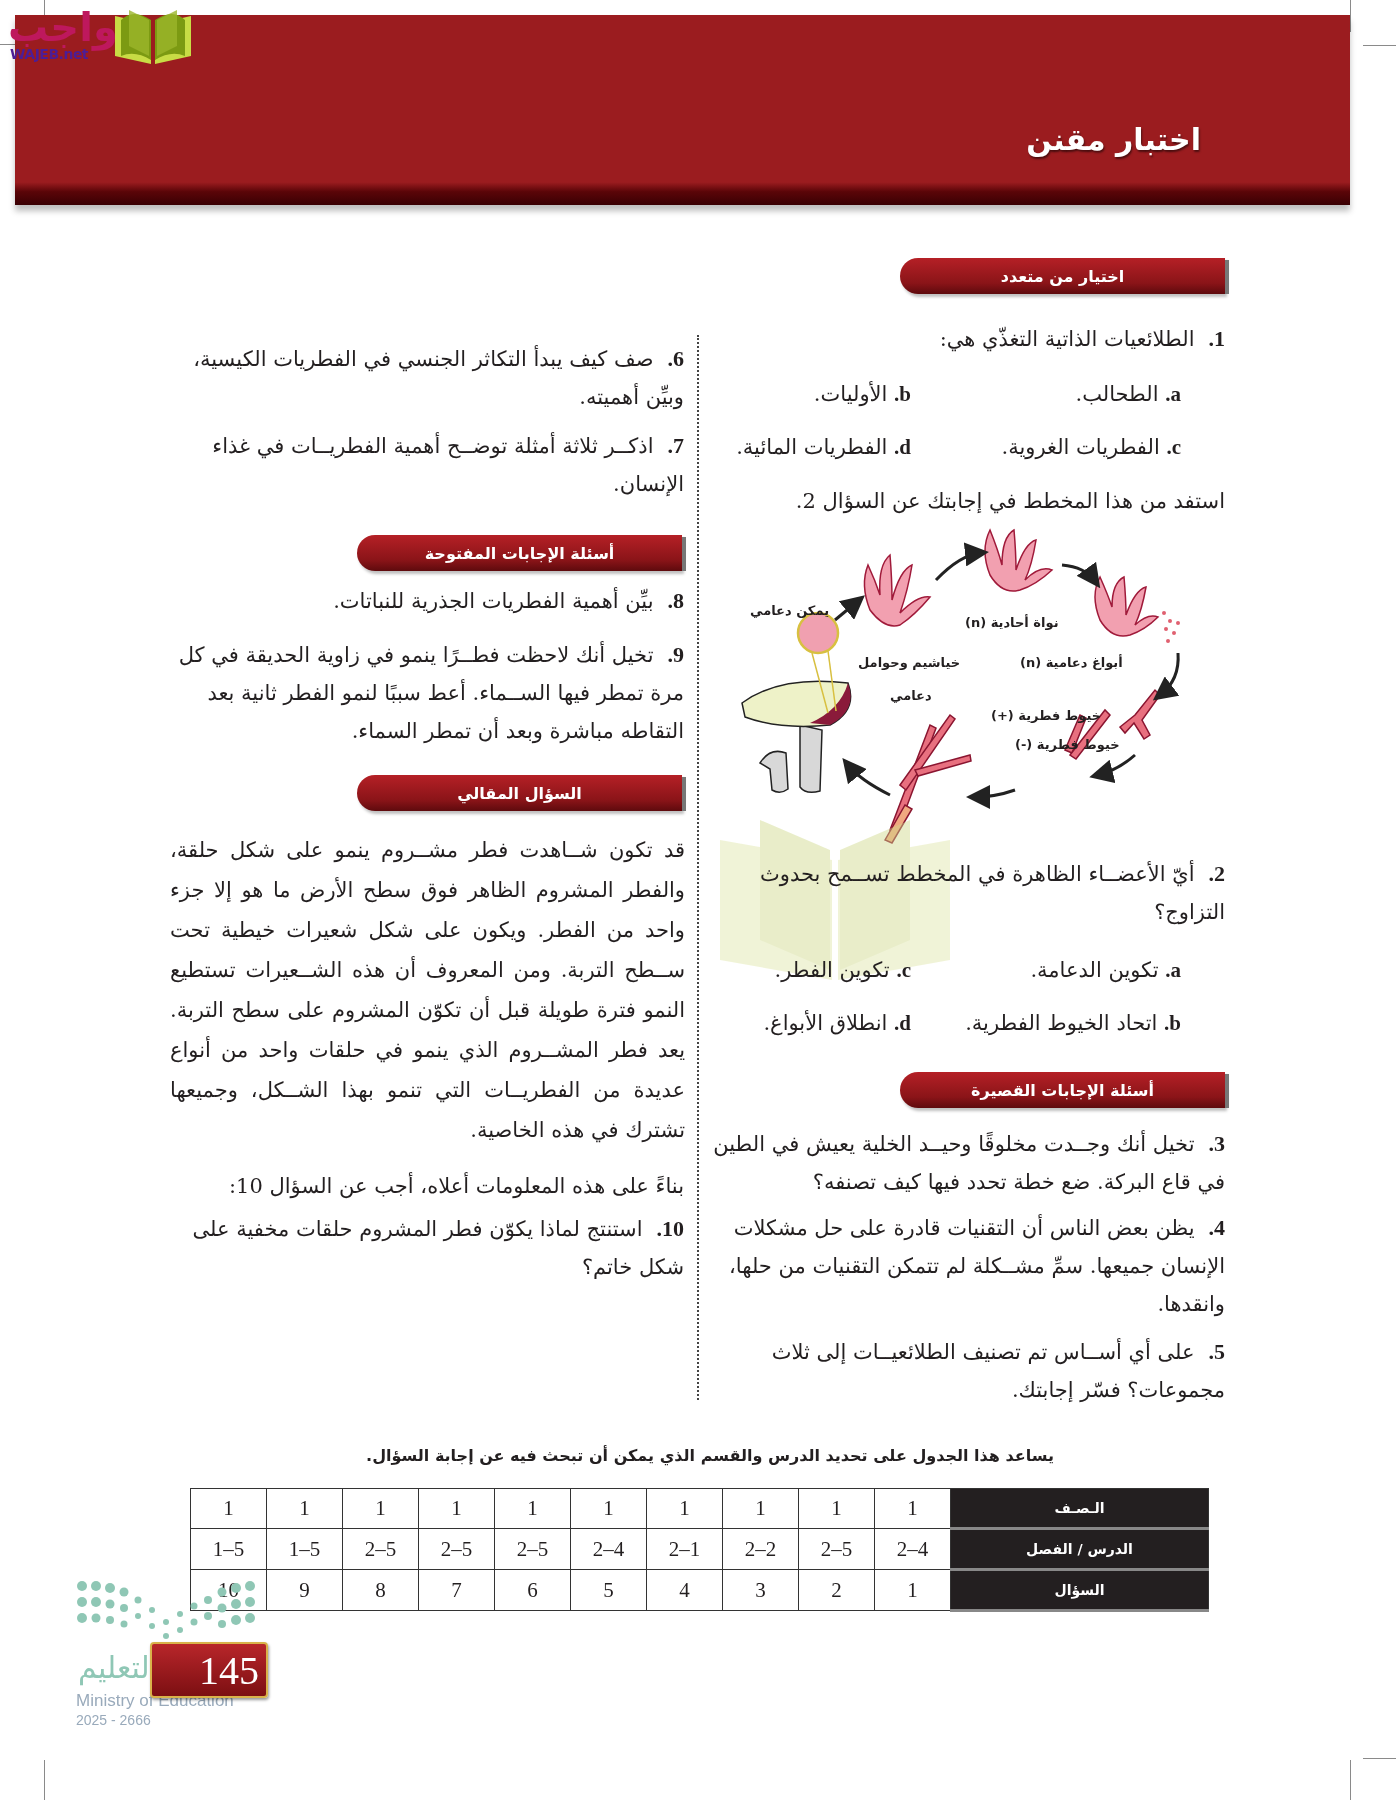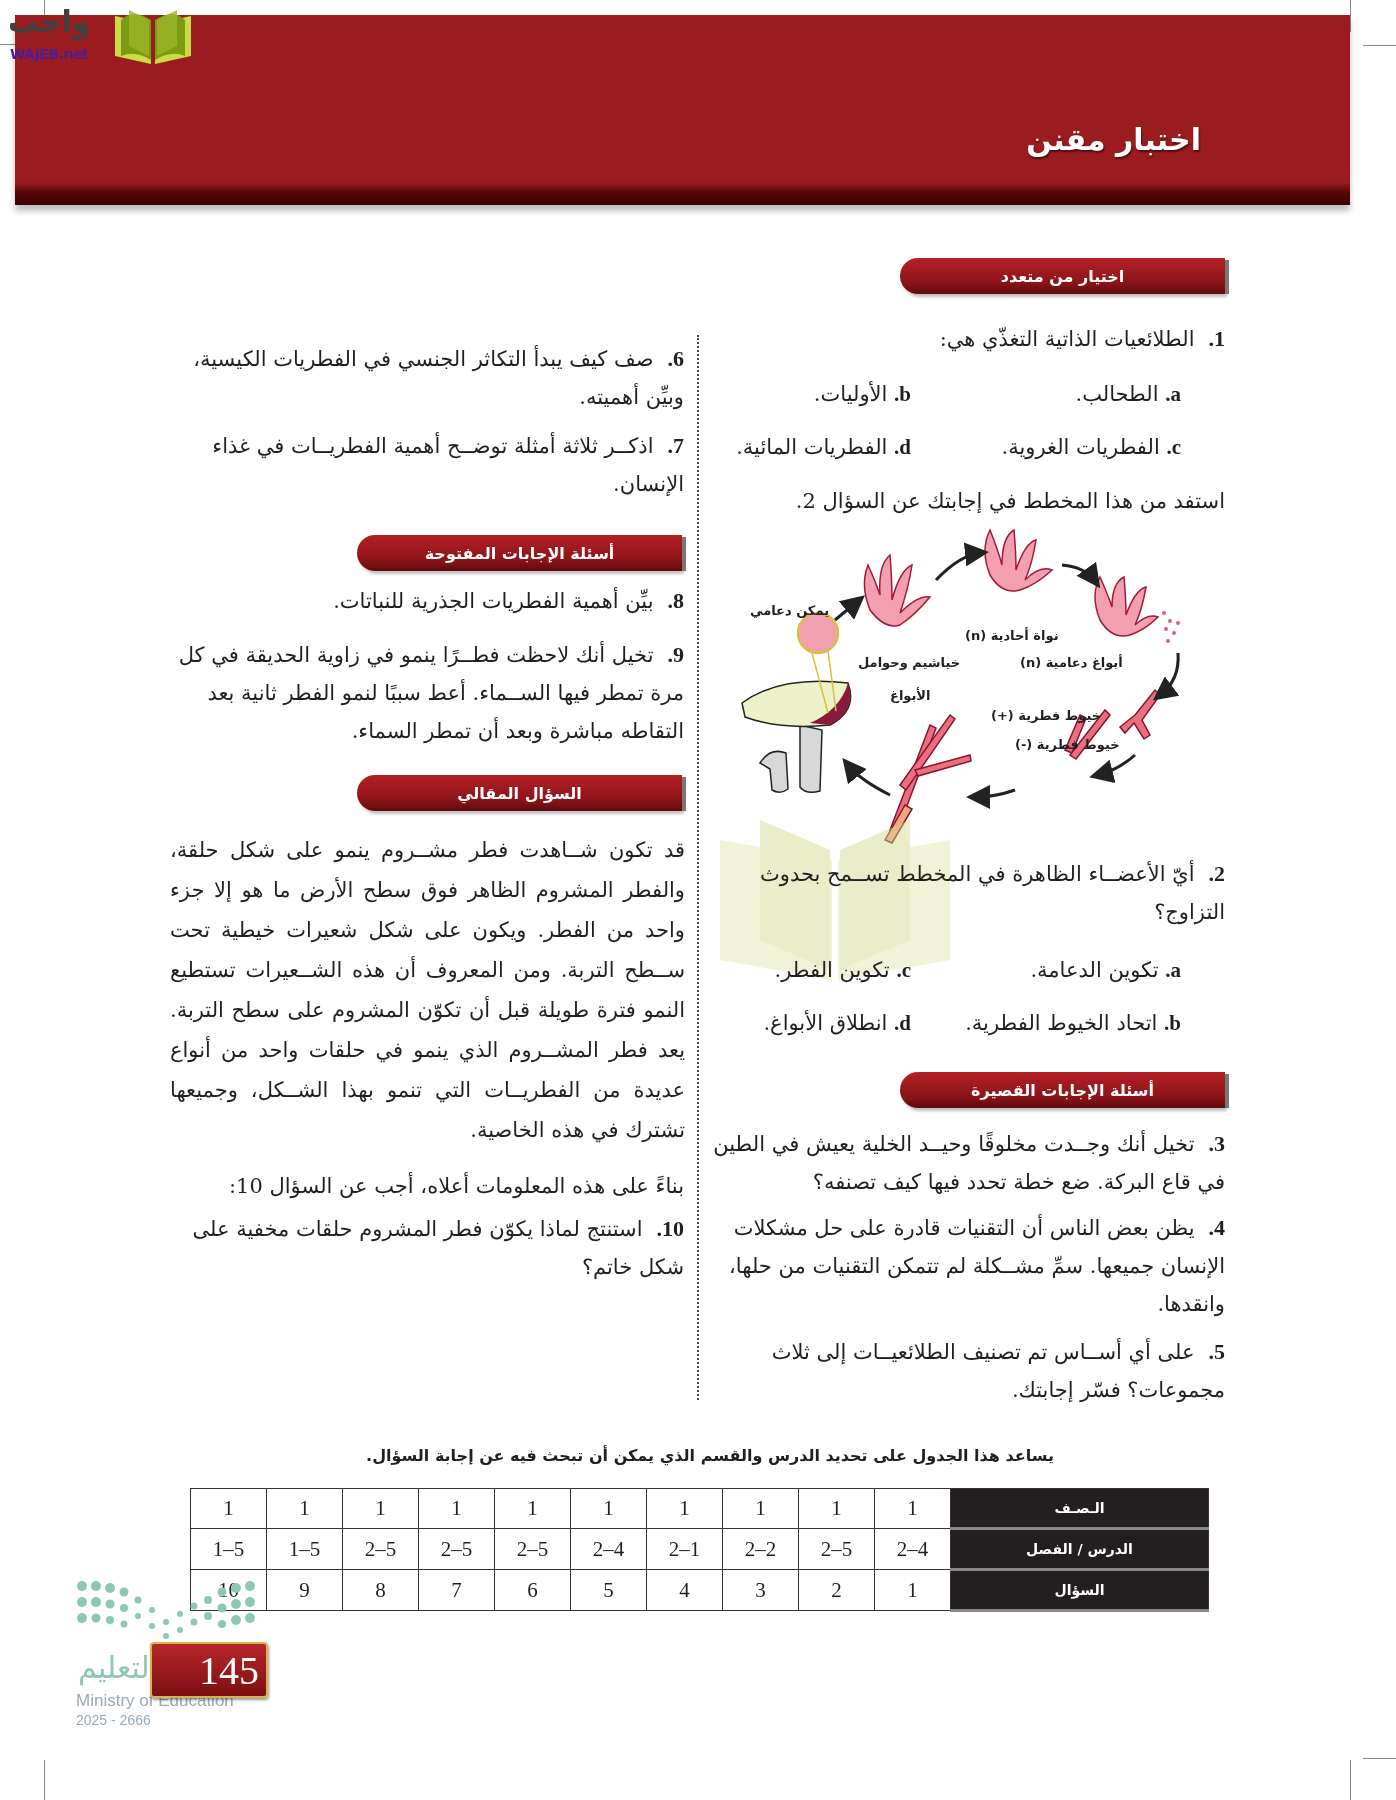--- a/index.html
+++ b/index.html
@@ -6,21 +6,21 @@
   body { width:1396px; height:1800px; position:relative; background:#ffffff; overflow:hidden;
          font-family:"DejaVu Sans", sans-serif; color:#231f20; }
   .abs { position:absolute; }
   .header-band { left:15px; top:15px; width:1335px; height:190px;
     background:linear-gradient(#9b1c1f 0%, #9b1c1f 88%, #5a0508 93%, #3a0003 100%);
     box-shadow:0 6px 6px rgba(0,0,0,0.25); }
   .page-title { right:195px; top:122px; color:#fff; font-size:30px; font-weight:bold; direction:rtl;
     text-shadow:1px 2px 2px rgba(0,0,0,0.5); }
   .crop-mark { background:#8a8a8a; }
   .logo { left:8px; top:6px; width:182px; height:62px; }
-  .logo-ar { position:absolute; left:0; top:-2px; font-size:30px; font-weight:bold; color:#404040; direction:rtl; }
+  .logo-ar { position:absolute; left:0; top:-2px; font-size:40px; font-weight:bold; color:#be185d; direction:rtl; }
   .logo-en { position:absolute; left:2px; top:40px; font-size:14px; font-weight:bold; color:#4c1d95; letter-spacing:-0.5px; }
   .logo-book { position:absolute; left:103px; top:0px; }
 
   .section-bar { height:36px; background:linear-gradient(#b52026, #8a1418 70%, #5e0a0d);
     border-radius:18px 0 0 18px; color:#fff; font-weight:bold; font-size:16px; direction:rtl;
     display:flex; align-items:center; justify-content:center; box-shadow:2px 3px 3px rgba(0,0,0,0.25); }
   .section-bar::after { content:""; position:absolute; right:-4px; top:2px; width:4px; height:34px; background:#777; }
   .q { position:absolute; direction:rtl; font-family:"DejaVu Serif", serif; font-size:21px; line-height:38px; color:#231f20; }
   .qnum { font-weight:bold; font-family:"Liberation Serif", serif; font-size:22px; margin-left:14px; }
   .opt-letter { font-weight:bold; font-family:"Liberation Serif", serif; }
@@ -150,24 +150,24 @@
 
     <path d="M196 55 Q220 30 240 28" stroke="#222" stroke-width="3" fill="none" marker-end="url(#ah)"></path>
     <path d="M322 40 Q345 42 355 56" stroke="#222" stroke-width="3" fill="none" marker-end="url(#ah)"></path>
     <path d="M438 128 Q440 155 420 170" stroke="#222" stroke-width="3" fill="none" marker-end="url(#ah)"></path>
     <path d="M395 230 Q378 245 358 250" stroke="#222" stroke-width="3" fill="none" marker-end="url(#ah)"></path>
     <path d="M275 265 Q255 272 235 272" stroke="#222" stroke-width="3" fill="none" marker-end="url(#ah)"></path>
     <path d="M150 270 Q120 255 108 240" stroke="#222" stroke-width="3" fill="none" marker-end="url(#ah)"></path>
     <path d="M95 95 L118 76" stroke="#222" stroke-width="3" fill="none" marker-end="url(#ah)"></path>
   </svg>
   <span class="diag-label" style="left:10px;top:78px;">يمكن دعامي</span>
-  <span class="diag-label" style="left:225px;top:103px;">نواة أحادية (n)</span>
+  <span class="diag-label" style="left:225px;top:90px;">نواة أحادية (n)</span>
   <span class="diag-label" style="left:280px;top:130px;">أبواغ دعامية (n)</span>
   <span class="diag-label" style="left:118px;top:130px;">خياشيم وحوامل</span>
-  <span class="diag-label" style="left:150px;top:163px;">الأبواغ</span>
+  <span class="diag-label" style="left:150px;top:163px;">دعامي</span>
   <span class="diag-label" style="left:215px;top:183px;margin-left:36px;">خيوط فطرية (+)</span>
   <span class="diag-label" style="left:275px;top:212px;">خيوط فطرية (-)</span>
 </div>
 
 <svg class="abs watermark" viewBox="0 0 230 160">
   <path d="M0 20 L112 40 L112 160 L0 140 Z" fill="#dfe6a8"></path>
   <path d="M230 20 L118 40 L118 160 L230 140 Z" fill="#dfe6a8"></path>
   <path d="M40 0 L110 30 L110 150 L40 120 Z" fill="#cfd98a"></path>
   <path d="M190 0 L120 30 L120 150 L190 120 Z" fill="#cfd98a"></path>
 </svg>

